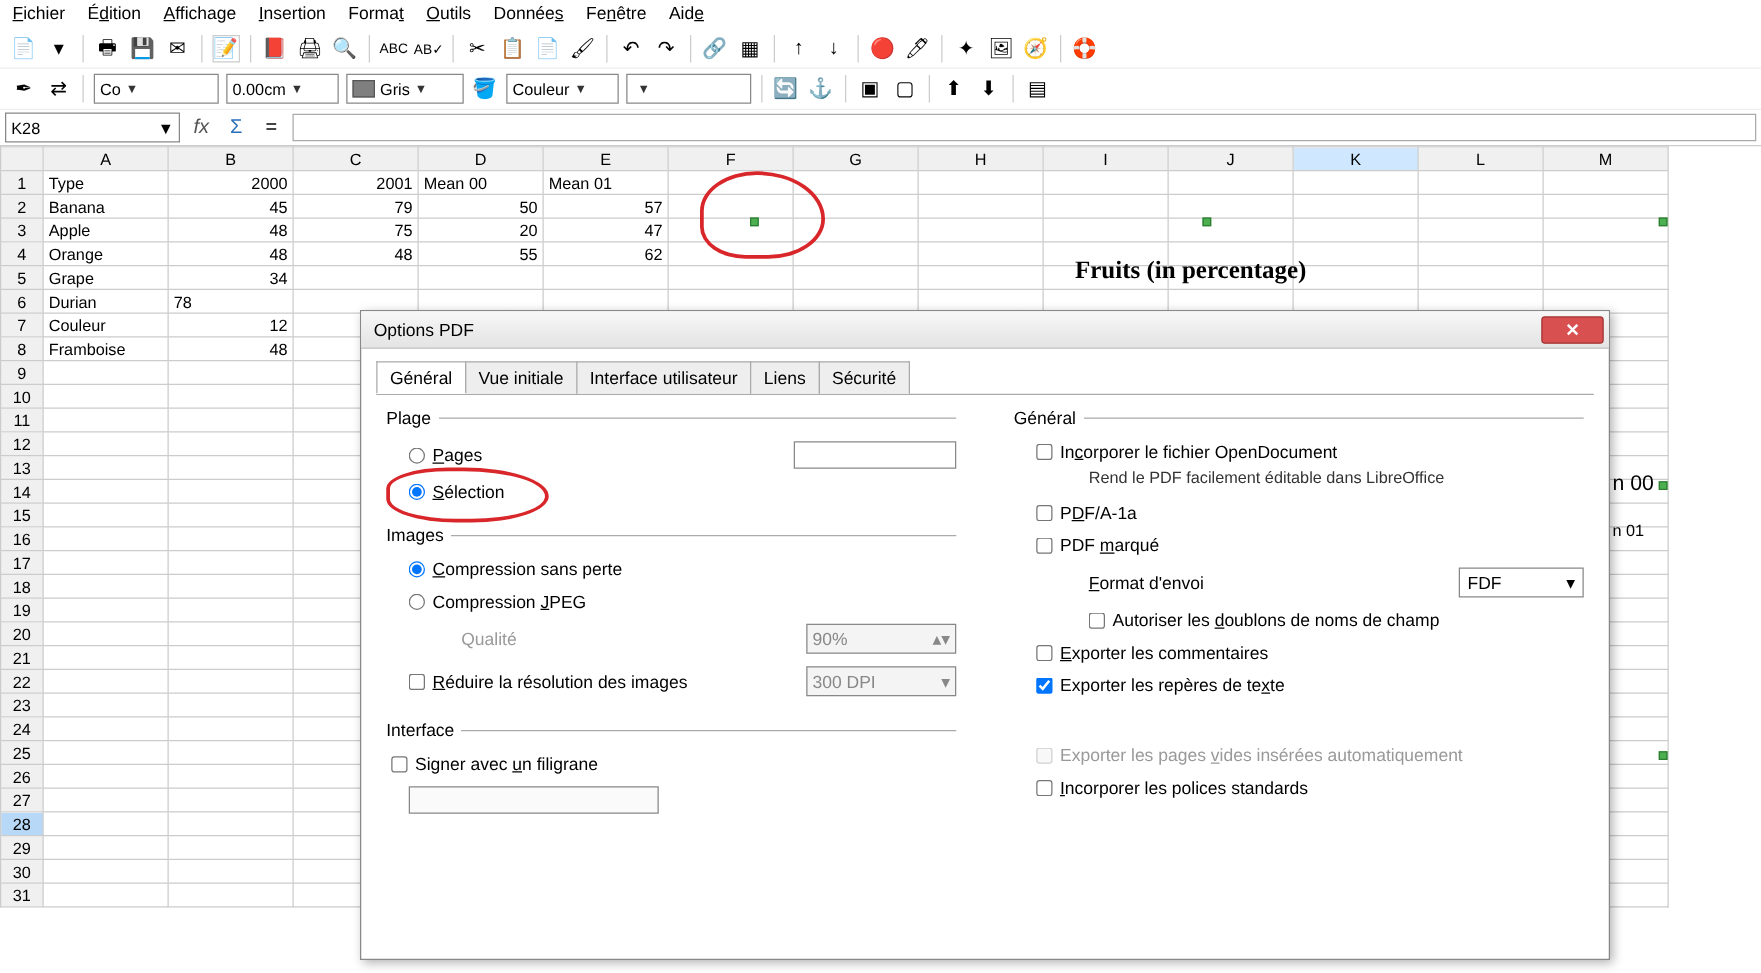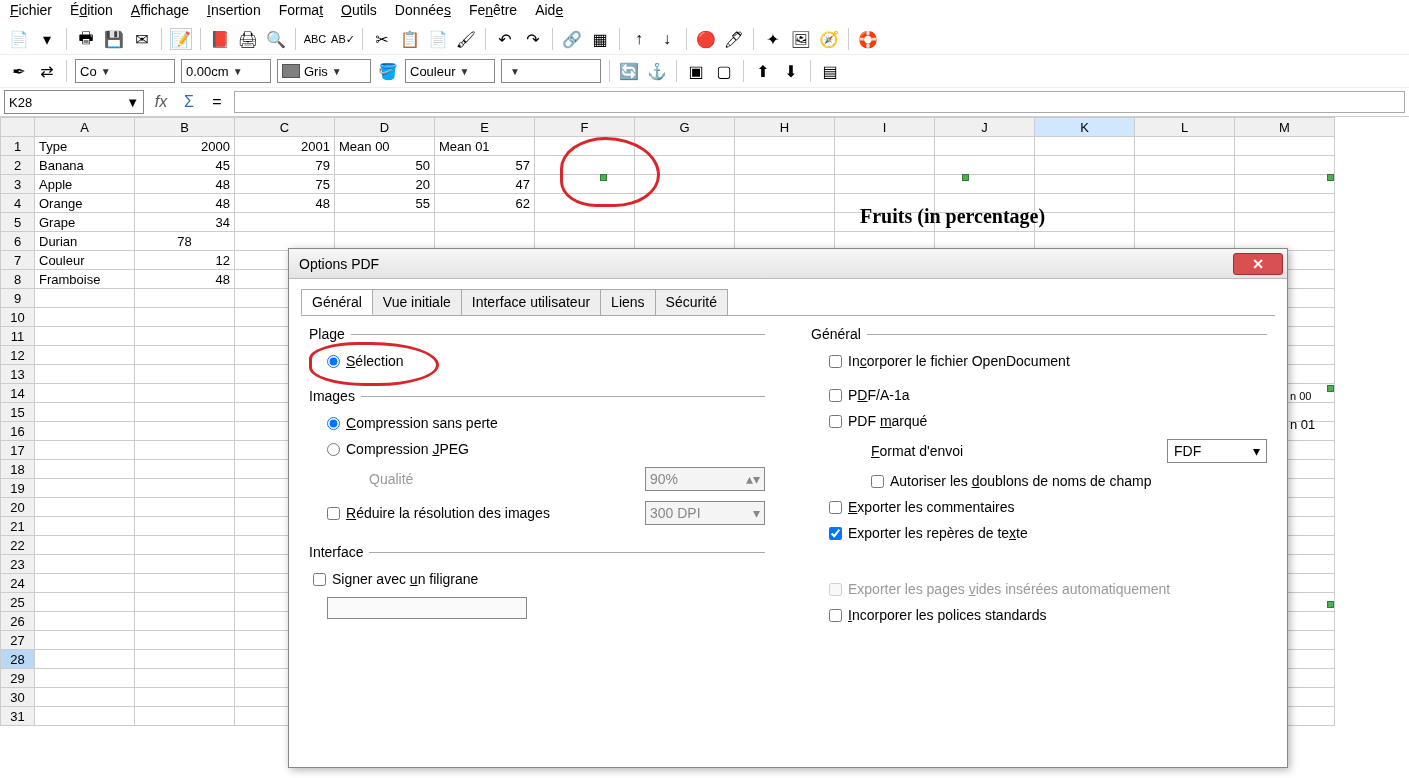--- a/index.html
+++ b/index.html
@@ -469,21 +469,21 @@
           <td style="text-align:right"></td>
           <td style="text-align:right"></td>
           <td style="text-align:right"></td>
           <td style="text-align:right"></td>
         </tr>
       </tbody>
       <tbody>
         <tr>
           <td class="rowhead ">6</td>
           <td style="text-align:left">Durian</td>
-          <td style="text-align:center">78</td>
+          <td style="text-align:left">78</td>
           <td style="text-align:right"></td>
           <td style="text-align:right"></td>
           <td style="text-align:right"></td>
           <td style="text-align:right"></td>
           <td style="text-align:right"></td>
           <td style="text-align:right"></td>
           <td style="text-align:right"></td>
           <td style="text-align:right"></td>
           <td style="text-align:right"></td>
           <td style="text-align:right"></td>
@@ -936,21 +936,21 @@
           <td style="text-align:right"></td>
           <td style="text-align:right"></td>
           <td style="text-align:right"></td>
           <td style="text-align:right"></td>
           <td style="text-align:right"></td>
         </tr>
       </tbody>
     </table>
 
   <div class="chart-title">Fruits (in percentage)</div>
-  <div style="position:absolute;left:1290px;top:273px;font-size:11px">n 00</div>
+  <div style="position:absolute;left:1290px;top:260px;font-size:17px">n 00</div>
   <div style="position:absolute;left:1290px;top:300px;font-size:13px">n 01</div>
 
   <div class="green-dot" style="left:600px;top:57px"></div>
   <div class="green-dot" style="left:962px;top:57px"></div>
   <div class="green-dot" style="left:1327px;top:57px"></div>
   <div class="green-dot" style="left:1327px;top:268px"></div>
   <div class="green-dot" style="left:1327px;top:484px"></div>
 
   <div class="red-annot" style="left:560px;top:20px;width:100px;height:70px;border-radius:50% 60% 50% 40%"></div>
 </div>
@@ -967,20 +967,25 @@
       <div class="tab">Interface utilisateur</div>
       <div class="tab">Liens</div>
       <div class="tab">Sécurité</div>
     </div>
 
     <div class="dlg-cols">
 
       <div class="dlg-col">
         <fieldset>
           <legend>Plage</legend>
+          <div class="opt">
+            <input type="radio" name="plage" style="">
+            <label><span class="u">P</span>ages</label>
+            <input class="txt-input" style="width: 130px;">
+          </div>
           <div class="opt" style="position:relative">
             <input type="radio" name="plage" checked="" style="">
             <label><span class="u">S</span>élection</label>
             <div class="red-annot" style="left:0px;top:-6px;width:130px;height:44px;border-radius:40% 55% 50% 45%"></div>
           </div>
         </fieldset>
 
         <fieldset>
           <legend>Images</legend>
           <div class="opt">
@@ -1020,20 +1025,21 @@
         </fieldset>
       </div>
 
       <div class="dlg-col">
         <fieldset>
           <legend>Général</legend>
           <div class="opt">
             <input type="checkbox" style="">
             <label>In<span class="u">c</span>orporer le fichier OpenDocument</label>
           </div>
+          <div class="note">Rend le PDF facilement éditable dans LibreOffice</div>
           <div class="opt" style="margin-top:8px">
             <input type="checkbox" style="">
             <label>P<span class="u">D</span>F/A-1a</label>
           </div>
           <div class="opt">
             <input type="checkbox" style="">
             <label>PDF <span class="u">m</span>arqué</label>
           </div>
           <div class="opt indent2">
             <label><span class="u">F</span>ormat d'envoi</label>

